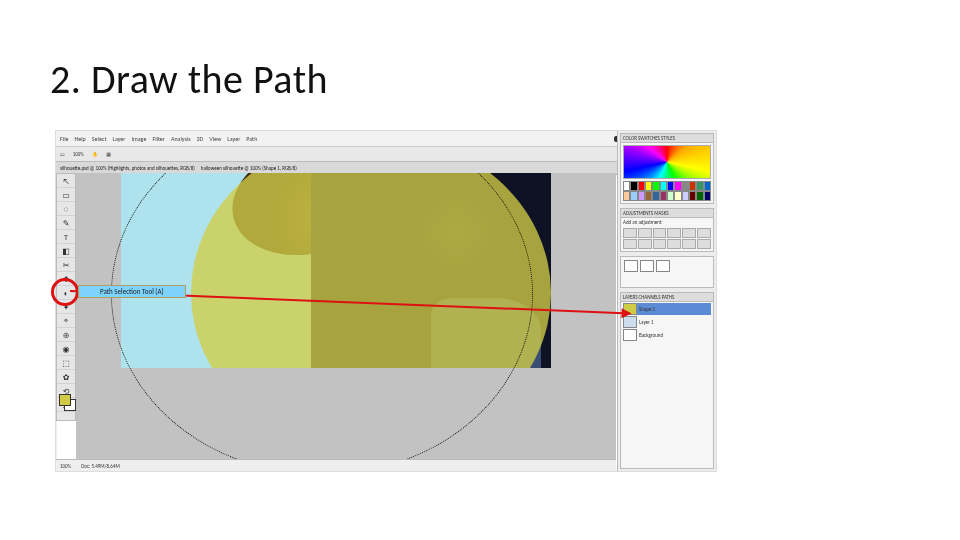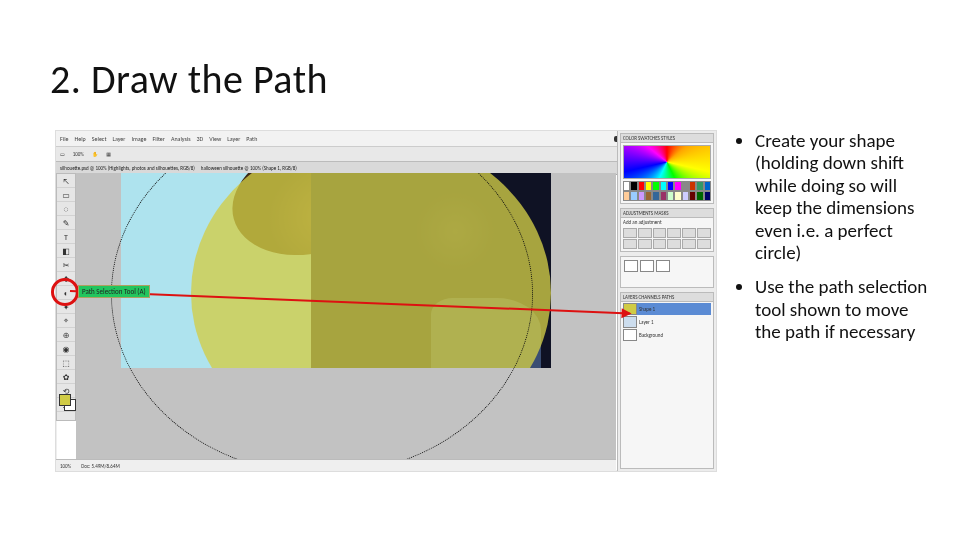--- a/index.html
+++ b/index.html
@@ -23,21 +23,21 @@
   .swatch-bg{position:absolute;left:7px;bottom:9px;width:10px;height:10px;background:#fff;border:1px solid #333;}
   .panels{position:absolute;right:0;top:0;width:98px;bottom:0;background:#ececec;border-left:1px solid #bbb;display:flex;flex-direction:column;}
   .panel{border:1px solid #bbb;margin:2px;background:#f6f6f6;font-size:5px;color:#333;}
   .panel .hdr{background:#ddd;padding:1px 2px;border-bottom:1px solid #bbb;font-size:5px;}
   .colorwheel{height:32px;background:conic-gradient(red,orange,yellow,lime,cyan,blue,magenta,red);margin:2px;border:1px solid #aaa;}
   .swgrid{display:grid;grid-template-columns:repeat(12,1fr);gap:0;height:20px;margin:0 2px 2px;}
   .swgrid div{border:0.5px solid #888;}
   .layerthumb{height:12px;margin:1px 2px;display:flex;align-items:center;gap:2px;}
   .layerthumb .th{width:12px;height:10px;border:1px solid #888;background:#cde;}
   .callout{position:absolute;left:-5px;top:147px;width:22px;height:22px;border:3px solid #d11;border-radius:50%;z-index:6;background:transparent;}
-  .tooltip{position:absolute;left:22px;top:154px;background:#22c55e;border:1px solid #b0a060;font-size:7px;padding:1px 3px;color:#222;white-space:nowrap;z-index:6;}
+  .tooltip{position:absolute;left:22px;top:154px;background:#7dd3fc;border:1px solid #b0a060;font-size:7px;padding:1px 21px;color:#222;white-space:nowrap;z-index:6;}
   .arrow{position:absolute;left:14px;top:159px;width:560px;height:2px;background:#d11;transform-origin:left center;transform:rotate(2.3deg);z-index:5;}
   .arrow::after{content:"";position:absolute;right:-2px;top:-4px;border-left:10px solid #d11;border-top:5px solid transparent;border-bottom:5px solid transparent;}
   .statusbar{position:absolute;left:0;right:100px;bottom:0;height:11px;background:#efefef;border-top:1px solid #bbb;font-size:5px;color:#333;padding:0 4px;display:flex;align-items:center;gap:10px;}
   .bullets{width:195px;margin-left:20px;font-size:19px;line-height:1.18;}
   .bullets ul{margin:0;padding-left:18px;}
   .bullets li{margin-bottom:12px;}
   .topright{position:absolute;right:4px;top:1px;height:13px;display:flex;align-items:center;gap:4px;font-size:6px;}
   .pill{background:#333;color:#fff;padding:0 3px;border-radius:2px;font-size:5px;}
   .pill2{background:#2a7;color:#fff;padding:0 3px;border-radius:2px;font-size:5px;}
   .chip{width:10px;height:8px;background:#8cf;border:1px solid #369;}
@@ -191,20 +191,14 @@
       <div class="callout"></div>
       <div class="tooltip">Path Selection Tool (A)</div>
       <div class="arrow"></div>
 
       <div class="statusbar">
         <span>100%</span>
         <span>Doc: 5.49M/8.64M</span>
       </div>
     </div>
 
-    <div class="bullets">
-      <ul>
-        <li>Create your shape (holding down shift while doing so will keep the dimensions even i.e. a perfect circle)</li>
-        <li>Use the path selection tool shown to move the path if necessary</li>
-      </ul>
-    </div>
   </div>
 </div>
 
 </body></html>

